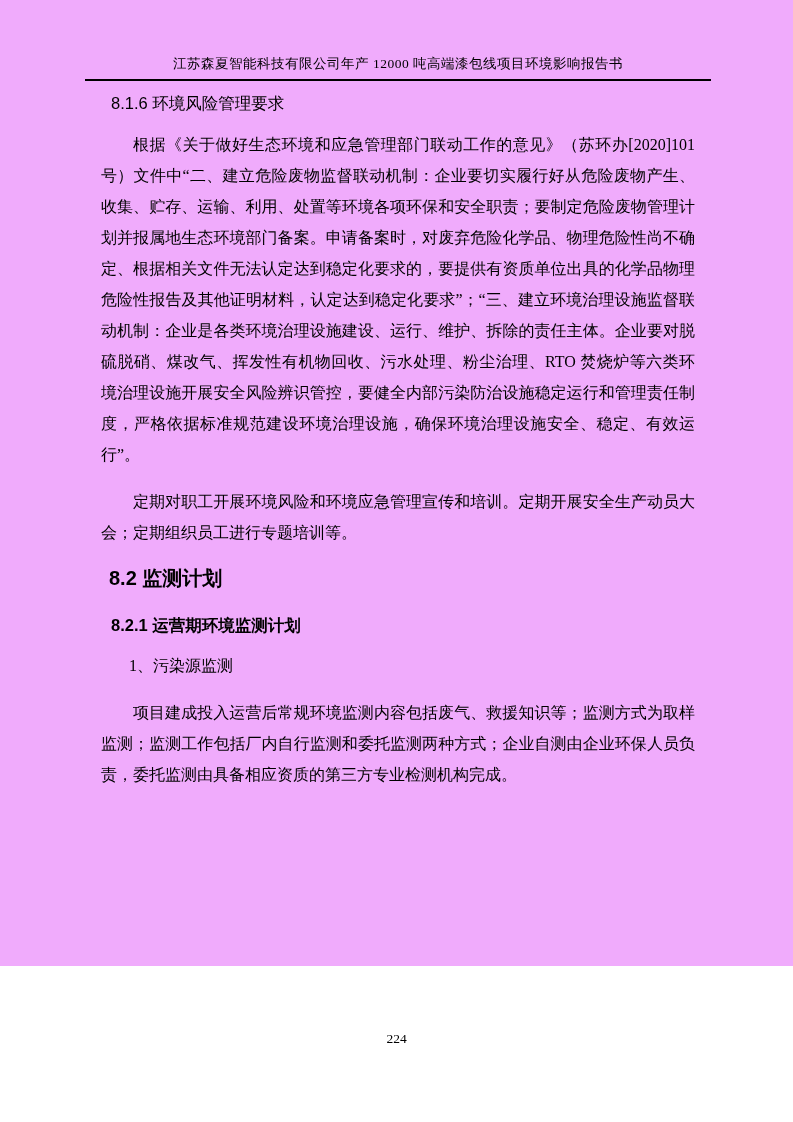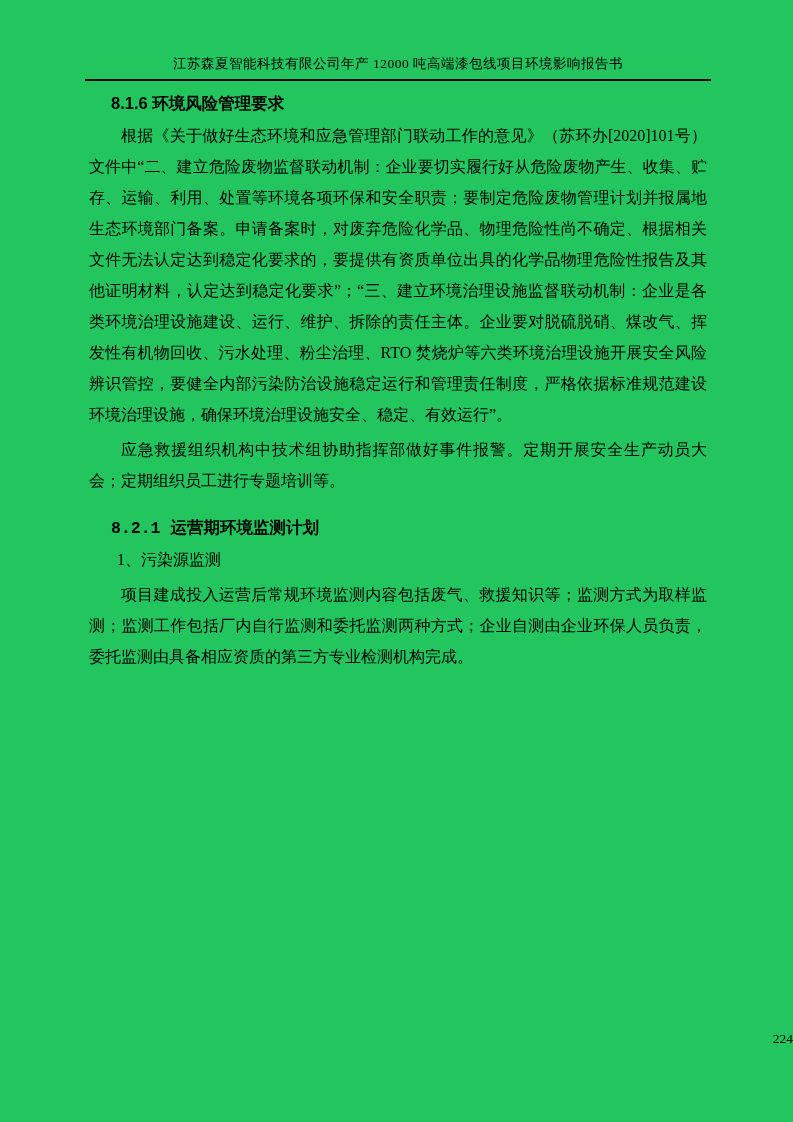--- a/index.html
+++ b/index.html
@@ -11,99 +11,100 @@
     width: 793px;
     height: 1122px;
     font-family: "Liberation Serif", "DejaVu Serif", serif;
     color: #000000;
     position: relative;
     overflow: hidden;
   }
   .page {
     position: relative;
     width: 793px;
-    height: 1122px;
-    background: #22c55e;
+    height: 966px;
+    background: #f0abfc;
   }
   .content {
     position: absolute;
     left: 85px;
     top: 0;
     width: 626px;
   }
   .doc-header {
     padding-top: 55px;
     text-align: center;
     font-size: 13.5px;
     line-height: 17px;
     padding-bottom: 7px;
     border-bottom: 2px solid #000000;
     letter-spacing: 0.5px;
   }
   .h-level3 {
     font-family: "Liberation Sans", "DejaVu Sans", sans-serif;
-    font-weight: bold;
+    font-weight: normal;
     font-size: 16.5px;
     line-height: 20px;
     margin: 12px 0 7px 26px;
   }
   .h-level2 {
     font-family: "Liberation Sans", "DejaVu Sans", sans-serif;
     font-weight: bold;
     font-size: 20px;
     line-height: 28px;
     margin: 15px 0 0 24px;
   }
   .h-level3b {
-    font-family: Liberation Mono, monospace;
+    font-family: Liberation Sans, sans-serif;
     font-weight: bold;
     font-size: 16.5px;
     line-height: 26px;
     margin: 20px 0 2px 26px;
   }
   p.body-par {
     font-size: 16px;
     line-height: 31px;
     text-align: justify;
     text-indent: 2em;
-    margin: 4px;
+    margin: 16px;
     word-break: normal;
     overflow-wrap: break-word;
   }
   p.list-line {
     font-size: 16px;
     line-height: 31px;
     text-indent: 2em;
-    margin: 0;
+    margin: 12px;
   }
   .doc-footer {
     position: absolute;
     top: 1030px;
     left: 0;
     width: 793px;
-    text-align: right;
+    text-align: center;
     font-size: 13.5px;
     line-height: 17px;
   }
 </style>
 </head>
 <body>
 
 <div class="page">
   <div class="content">
 
     <div class="doc-header">
       <span>江苏森夏智能科技有限公司年产 12000 吨高端漆包线项目环境影响报告书</span>
     </div>
 
     <div class="h-level3">8.1.6 环境风险管理要求</div>
 
     <p class="body-par">根据《关于做好生态环境和应急管理部门联动工作的意见》（苏环办[2020]101号）文件中“二、建立危险废物监督联动机制：企业要切实履行好从危险废物产生、收集、贮存、运输、利用、处置等环境各项环保和安全职责；要制定危险废物管理计划并报属地生态环境部门备案。申请备案时，对废弃危险化学品、物理危险性尚不确定、根据相关文件无法认定达到稳定化要求的，要提供有资质单位出具的化学品物理危险性报告及其他证明材料，认定达到稳定化要求”；“三、建立环境治理设施监督联动机制：企业是各类环境治理设施建设、运行、维护、拆除的责任主体。企业要对脱硫脱硝、煤改气、挥发性有机物回收、污水处理、粉尘治理、RTO 焚烧炉等六类环境治理设施开展安全风险辨识管控，要健全内部污染防治设施稳定运行和管理责任制度，严格依据标准规范建设环境治理设施，确保环境治理设施安全、稳定、有效运行”。</p>
-    <p class="body-par">应急救援组织机构中技术组协助指挥部做好事件报警。定期开展安全生产动员大会；定期组织员工进行专题培训等。</p>
+    <p class="body-par">定期对职工开展环境风险和环境应急管理宣传和培训。定期开展安全生产动员大会；定期组织员工进行专题培训等。</p>
 
+    <div class="h-level2">8.2  监测计划</div>
 
     <div class="h-level3b">8.2.1 运营期环境监测计划</div>
 
     <p class="list-line">1、污染源监测</p>
 
     <p class="body-par">项目建成投入运营后常规环境监测内容包括废气、救援知识等；监测方式为取样监测；监测工作包括厂内自行监测和委托监测两种方式；企业自测由企业环保人员负责，委托监测由具备相应资质的第三方专业检测机构完成。</p>
 
   </div>
 
   <div class="doc-footer">

